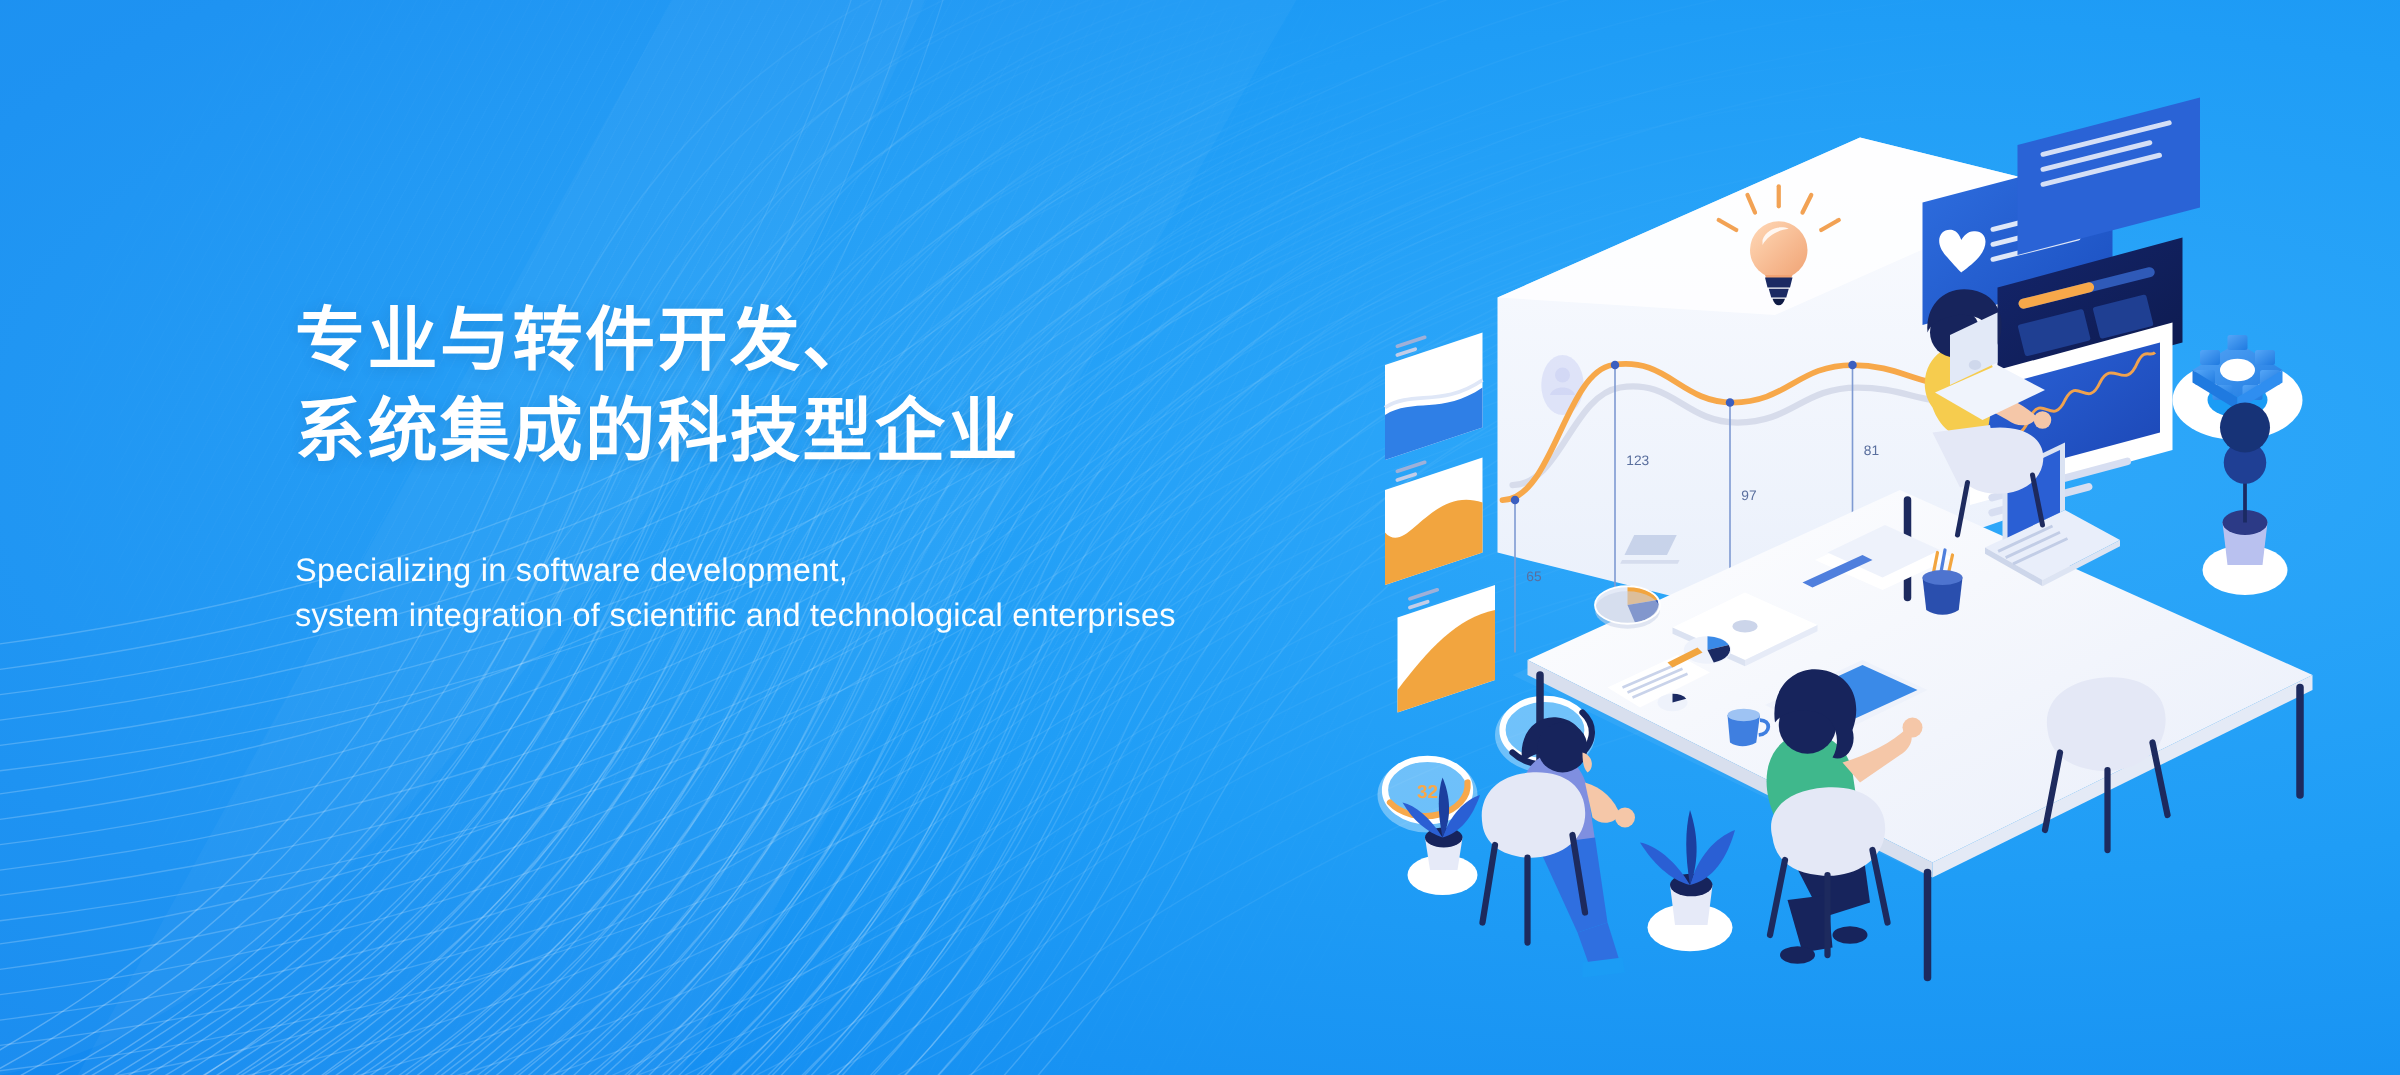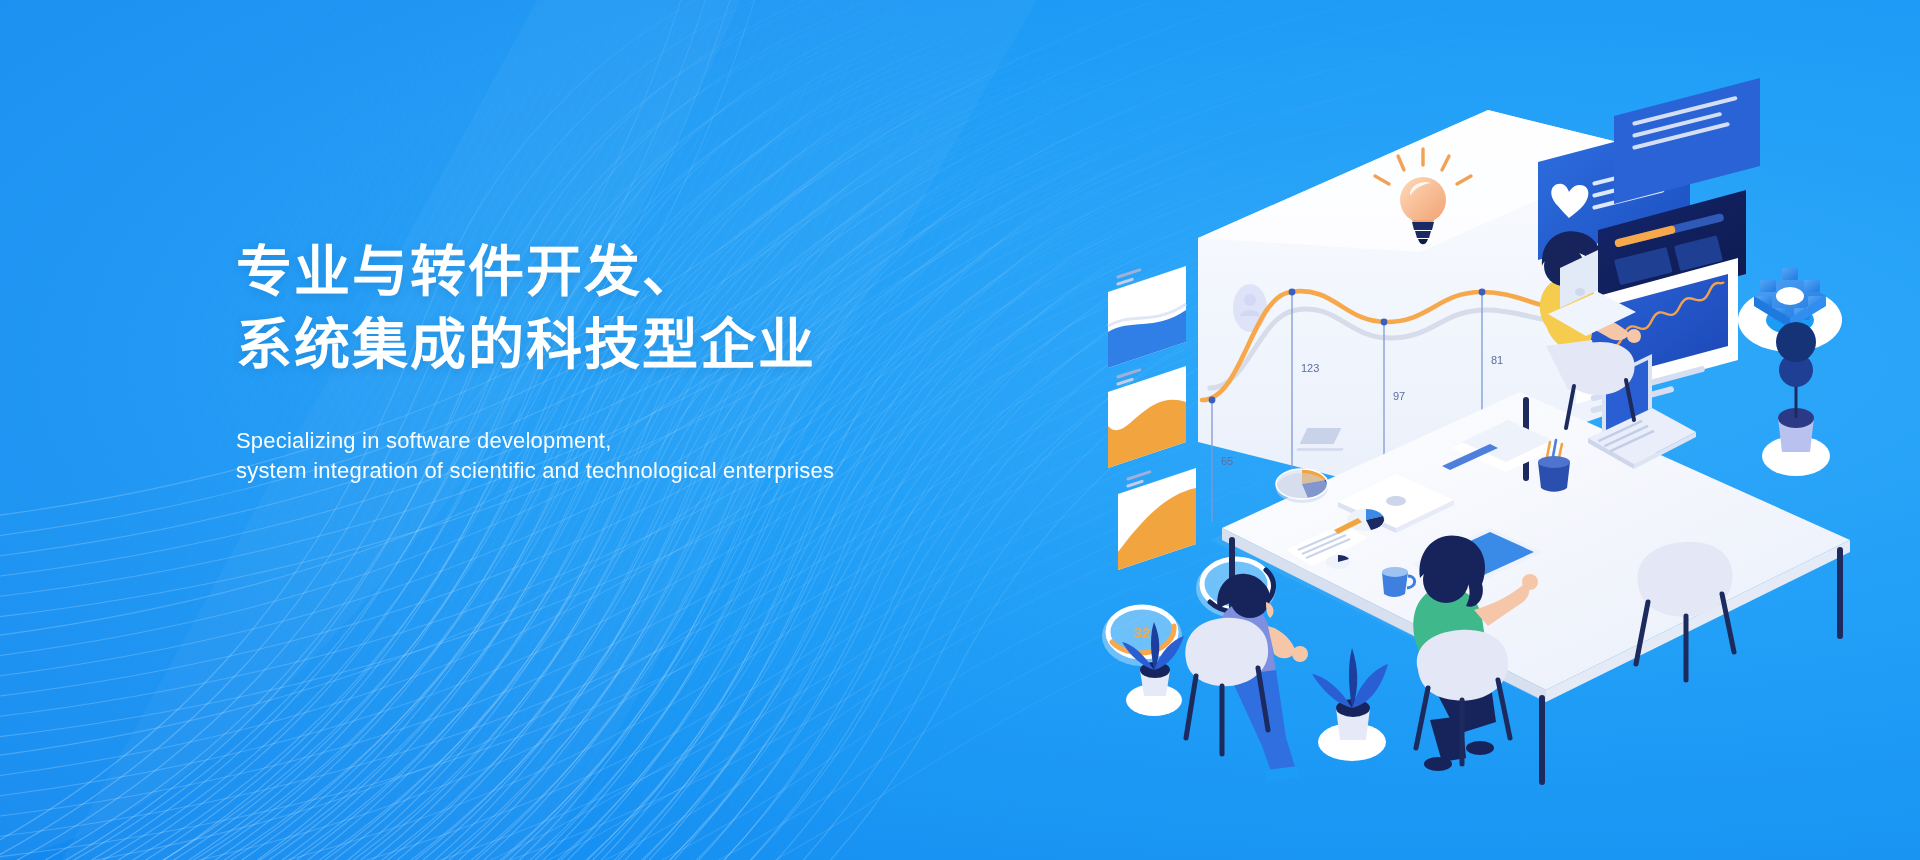--- a/index.html
+++ b/index.html
@@ -51,23 +51,23 @@
     padding:12px 30px 14px;
     border:2px solid rgba(255,255,255,.95);
     border-radius:40px;
     color:#fff;
     font-size:22px;
     letter-spacing:1.2px;
     line-height:1;
     background:transparent;
   }
   .subtitle{
-    margin-top:44px;
+    margin-top:56px;
     color:#ffffff;
-    font-size:22px;
+    font-size:26px;
     line-height:1.40;
     letter-spacing:.2px;
     white-space:pre-line;
     font-weight:400;
     opacity:.98;
   }
 
   
   .illo{
     position:absolute; left:1090px; top:70px;

